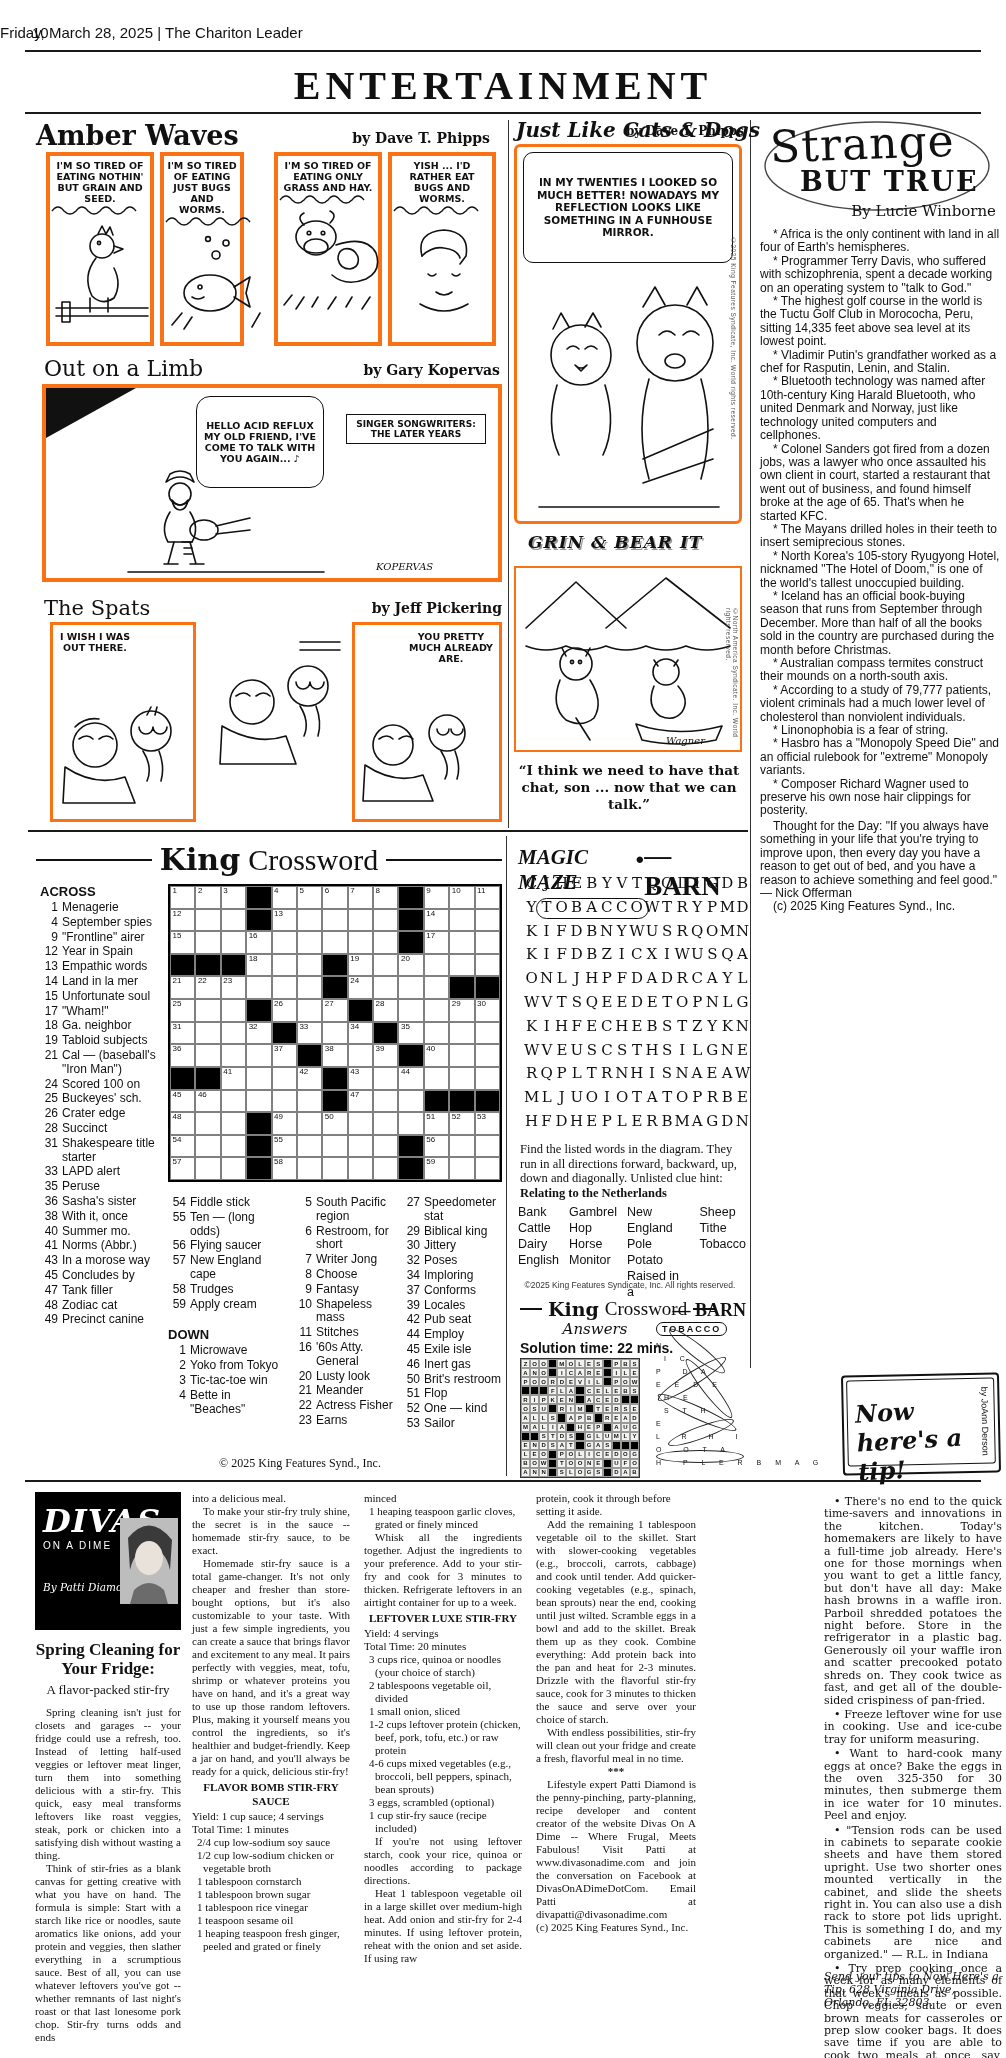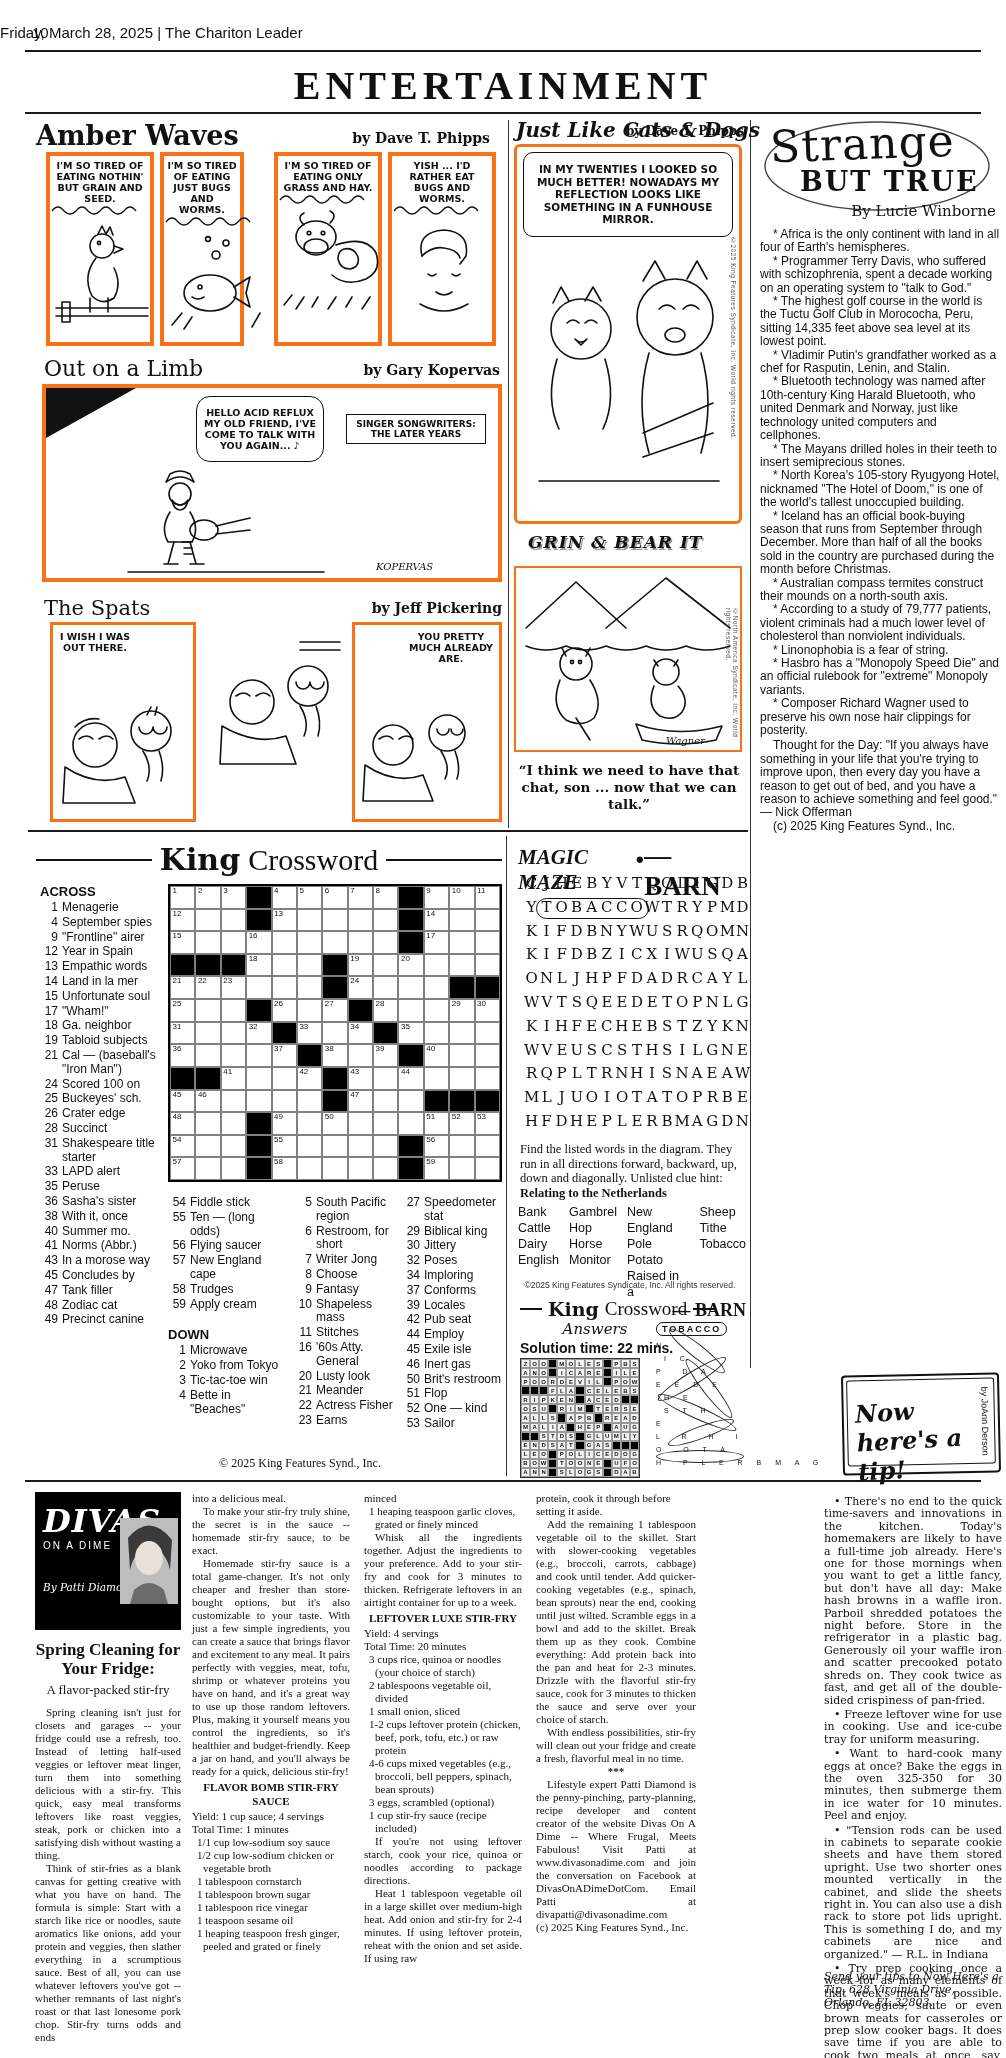--- a/index.html
+++ b/index.html
@@ -13,21 +13,21 @@
 #dateline{left:0;top:24px;width:814px;text-align:left;font:15px "Liberation Sans",sans-serif}
 #secttitle{left:0;top:62px;width:1006px;text-align:center;font:bold 40px "Liberation Serif",serif;letter-spacing:5px}
 
 .ctitle{font-family:"DejaVu Serif",serif;font-weight:bold}
 .byline{font-family:"DejaVu Serif",serif;font-weight:bold;font-size:14px}
 .panel{border:4px solid #f97316;background:#fff;position:absolute}
 .bubtxt{font-family:"DejaVu Sans",sans-serif;font-weight:bold;text-align:center;font-size:9.5px;line-height:11px}
 .squig{display:block;margin:2px auto 0}
 .sig{font-family:"DejaVu Serif",serif;font-style:italic;font-size:10px}
 .vtext{writing-mode:vertical-rl;font:6.5px "Liberation Sans",sans-serif;color:#555;letter-spacing:.5px}
-.bubble{border:1.8px solid #111;border-radius:14px;background:#fff;padding:10px 7px}
+.bubble{border:1.8px solid #111;border-radius:14px;background:#fff;padding:23px 7px}
 .signbox{border:1.8px solid #111;background:#fff;padding:4px 6px;font-family:"DejaVu Sans",sans-serif;font-weight:bold;font-size:9px;text-align:center}
 #grinlogo{font-family:"DejaVu Serif",serif;font-style:italic;font-weight:bold;font-size:17px;letter-spacing:1px;text-shadow:1.5px 1.5px 0 #999}
 #catcaption{font:bold 13.5px/17px "DejaVu Serif",serif;text-align:center}
 
 #sbt-title1{font-family:"DejaVu Serif",serif;font-size:44px;letter-spacing:1px;transform:rotate(-2deg)}
 #sbt-title2{font-family:"DejaVu Serif",serif;font-weight:bold;font-size:27px;letter-spacing:2px}
 #sbt-byline{font:15px "DejaVu Serif",serif}
 .sbt{font:12px/13.4px "Liberation Sans",sans-serif;text-indent:13px}
 #sbt-thought{font:12px/13.4px "Liberation Sans",sans-serif;text-indent:13px;margin-top:2px}
 #sbt-copy{font:12px/13.4px "Liberation Sans",sans-serif;text-indent:13px}
@@ -282,20 +282,21 @@
 </svg>
 <div id="sbt-title1" class="abs" style="left:770px;top:118px">Strange</div>
 <div id="sbt-title2" class="abs" style="left:800px;top:166px">BUT TRUE</div>
 <div id="sbt-byline" class="abs" style="left:760px;top:202px;width:236px;text-align:right">By Lucie Winborne</div>
 <div class="abs" id="sbt-items" style="left:760px;top:228px;width:240px">
     <div class="sbt">* Africa is the only continent with land in all four of Earth's hemispheres.</div>
     <div class="sbt">* Programmer Terry Davis, who suffered with schizophrenia, spent a decade working on an operating system to "talk to God."</div>
     <div class="sbt">* The highest golf course in the world is the Tuctu Golf Club in Morococha, Peru, sitting 14,335 feet above sea level at its lowest point.</div>
     <div class="sbt">* Vladimir Putin's grandfather worked as a chef for Rasputin, Lenin, and Stalin.</div>
     <div class="sbt">* Bluetooth technology was named after 10th-century King Harald Bluetooth, who united Denmark and Norway, just like technology united computers and cellphones.</div>
+    <div class="sbt">* Colonel Sanders got fired from a dozen jobs, was a lawyer who once assaulted his own client in court, started a restaurant that went out of business, and found himself broke at the age of 65. That's when he started KFC.</div>
     <div class="sbt">* The Mayans drilled holes in their teeth to insert semiprecious stones.</div>
     <div class="sbt">* North Korea's 105-story Ryugyong Hotel, nicknamed "The Hotel of Doom," is one of the world's tallest unoccupied building.</div>
     <div class="sbt">* Iceland has an official book-buying season that runs from September through December. More than half of all the books sold in the country are purchased during the month before Christmas.</div>
     <div class="sbt">* Australian compass termites construct their mounds on a north-south axis.</div>
     <div class="sbt">* According to a study of 79,777 patients, violent criminals had a much lower level of cholesterol than nonviolent individuals.</div>
     <div class="sbt">* Linonophobia is a fear of string.</div>
     <div class="sbt">* Hasbro has a "Monopoly Speed Die" and an official rulebook for "extreme" Monopoly variants.</div>
     <div class="sbt">* Composer Richard Wagner used to preserve his own nose hair clippings for posterity.</div>
     <div class="sbt" id="sbt-thought">Thought for the Day: "If you always have something in your life that you're trying to improve upon, then every day you have a reason to get out of bed, and you have a reason to achieve something and feel good." — Nick Offerman</div>
     <div class="sbt" id="sbt-copy">(c) 2025 King Features Synd., Inc.</div>
@@ -1322,21 +1323,21 @@
     <div class="dp">Spring cleaning isn't just for closets and garages -- your fridge could use a refresh, too. Instead of letting half-used veggies or leftover meat linger, turn them into something delicious with a stir-fry. This quick, easy meal transforms leftovers like roast veggies, steak, pork or chicken into a satisfying dish without wasting a thing.</div>
     <div class="dp">Think of stir-fries as a blank canvas for getting creative with what you have on hand. The formula is simple: Start with a starch like rice or noodles, saute aromatics like onions, add your protein and veggies, then slather everything in a scrumptious sauce. Best of all, you can use whatever leftovers you've got -- whether remnants of last night's roast or that last lonesome pork chop. Stir-fry turns odds and ends</div>
   </div>
 <div class="abs" id="dv-c2" style="left:192px;top:1492px;width:158px">
     <div class="dm">into a delicious meal.</div>
     <div class="dp">To make your stir-fry truly shine, the secret is in the sauce -- homemade stir-fry sauce, to be exact.</div>
     <div class="dp">Homemade stir-fry sauce is a total game-changer. It's not only cheaper and fresher than store-bought options, but it's also customizable to your taste. With just a few simple ingredients, you can create a sauce that brings flavor and excitement to any meal. It pairs perfectly with veggies, meat, tofu, shrimp or whatever proteins you have on hand, and it's a great way to use up those random leftovers. Plus, making it yourself means you control the ingredients, so it's healthier and budget-friendly. Keep a jar on hand, and you'll always be ready for a quick, delicious stir-fry!</div>
     <div class="dh">FLAVOR BOMB STIR-FRY SAUCE</div>
     <div class="dm">Yield: 1 cup sauce; 4 servings</div>
     <div class="dm">Total Time: 1 minutes</div>
-    <div class="ding">1/1 cup low-sodium soy sauce</div>
+    <div class="ding">2/4 cup low-sodium soy sauce</div>
     <div class="ding">1/2 cup low-sodium chicken or vegetable broth</div>
     <div class="ding">1 tablespoon cornstarch</div>
     <div class="ding">1 tablespoon brown sugar</div>
     <div class="ding">1 tablespoon rice vinegar</div>
     <div class="ding">1 teaspoon sesame oil</div>
     <div class="ding">1 heaping teaspoon fresh ginger, peeled and grated or finely</div>
   </div>
 <div class="abs" id="dv-c3" style="left:364px;top:1492px;width:158px">
     <div class="dm">minced</div>
     <div class="ding">1 heaping teaspoon garlic cloves, grated or finely minced</div>

